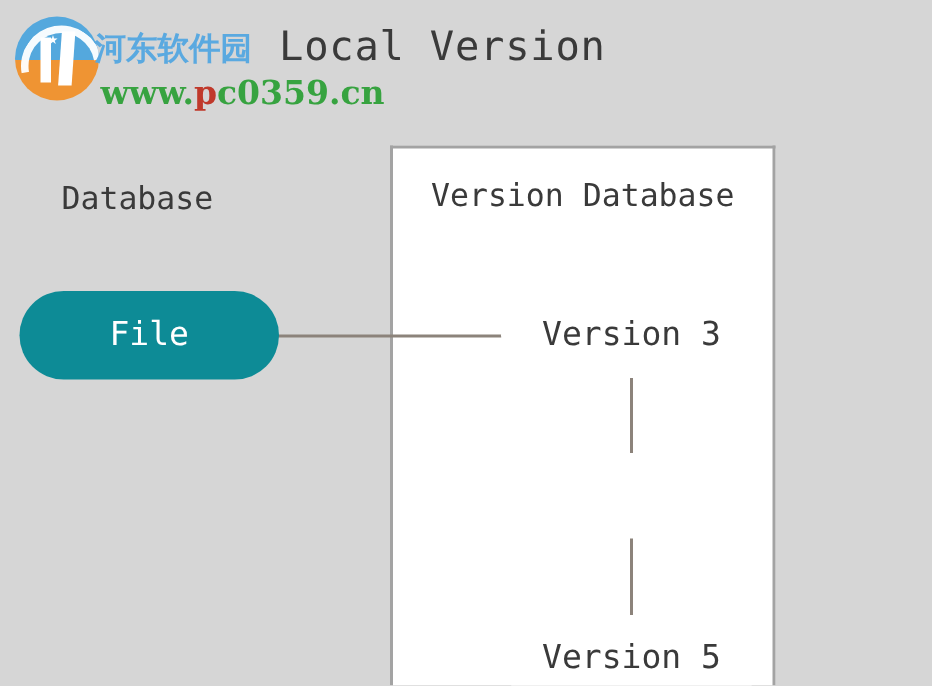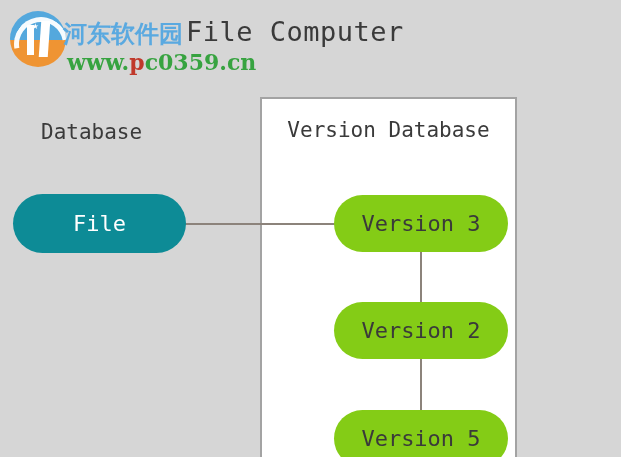--- a/index.html
+++ b/index.html
@@ -70,21 +70,21 @@
   .pill {
     position: absolute;
     display: flex;
     align-items: center;
     justify-content: center;
     box-sizing: border-box;
     font-size: 22px;
     white-space: nowrap;
   }
   .pill-version {
-    background: #84cc16;
+    background: #ffffff;
     color: #3a3a3a;
     border-radius: 29px;
     width: 174px;
     height: 57px;
     left: 334px;
   }
   .pill-file {
     background: #0d8b96;
     color: #ffffff;
     border-radius: 30px;
@@ -170,21 +170,21 @@
     top: 9px;
     color: #ffffff;
     font-size: 11px;
     line-height: 11px;
   }
   .wm-cn {
     position: absolute;
     left: 57px;
     top: 10px;
     font-family: "DejaVu Sans", "Liberation Sans", sans-serif;
-    font-size: 24px;
+    font-size: 21px;
     font-weight: bold;
     color: #5aa9e0;
     white-space: nowrap;
     letter-spacing: 0px;
   }
   .wm-url {
     position: absolute;
     left: 61px;
     top: 41px;
     font-family: "DejaVu Serif", "Liberation Serif", serif;
@@ -193,21 +193,21 @@
     color: #37a340;
     white-space: nowrap;
   }
   .wm-url .accent { color: #c0392b; }
 </style>
 </head>
 <body>
 
 <div id="canvas">
 
-  <div class="diagram-title">File Computer</div>
+  <div class="diagram-title">Local Version</div>
 
   <div class="checkout-label">Database</div>
 
   <div class="vdb-box">
     <div class="vdb-title">Version Database</div>
   </div>
 
   <div class="conn conn-h"></div>
 
   <div class="conn conn-v" id="conn-v3-v2"></div>
@@ -215,23 +215,20 @@
   <div class="conn conn-v" id="conn-v2-v1"></div>
 
   <div class="pill pill-file">
     <span>File</span>
   </div>
 
   <div class="pill pill-version" id="node-v3">
     <span>Version 3</span>
   </div>
 
-  <div class="pill pill-version" id="node-v2">
-    <span>Version 2</span>
-  </div>
 
   <div class="pill pill-version" id="node-v1">
     <span>Version 5</span>
   </div>
 
   <div class="watermark">
     <div class="wm-logo">
       <div class="swoosh"></div>
       <div class="bar-a"></div>
       <div class="bar-b"></div>

